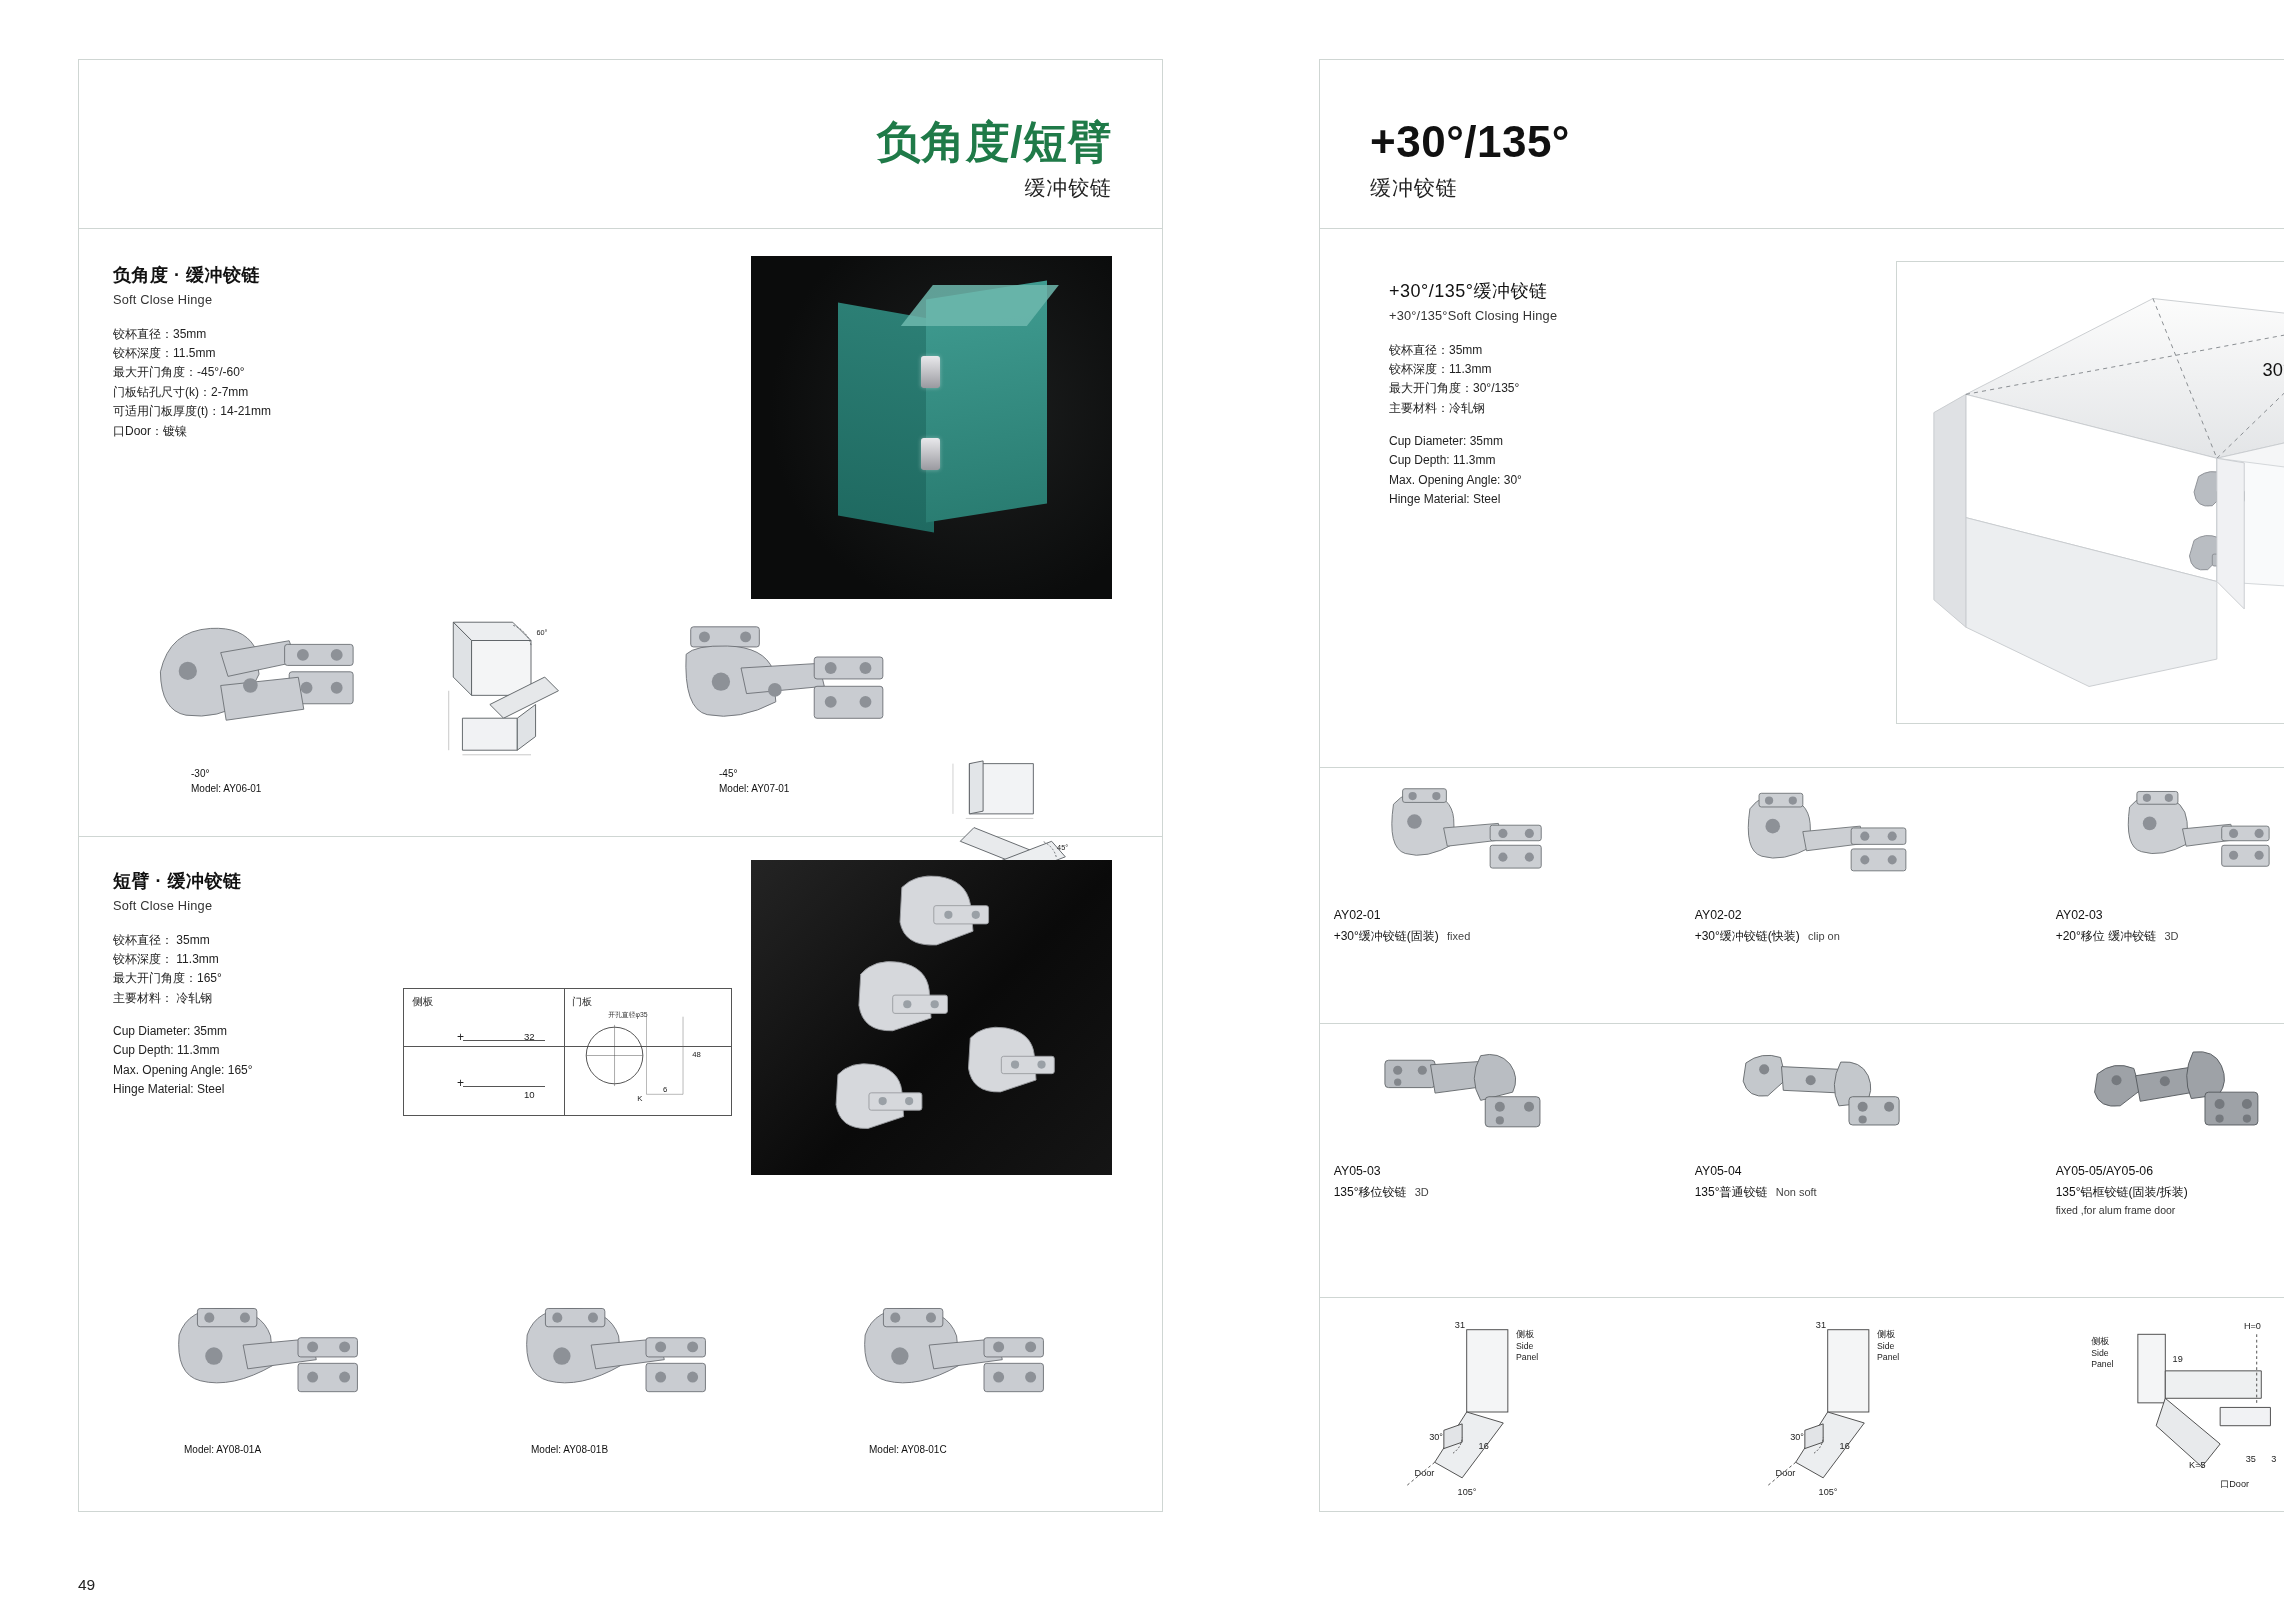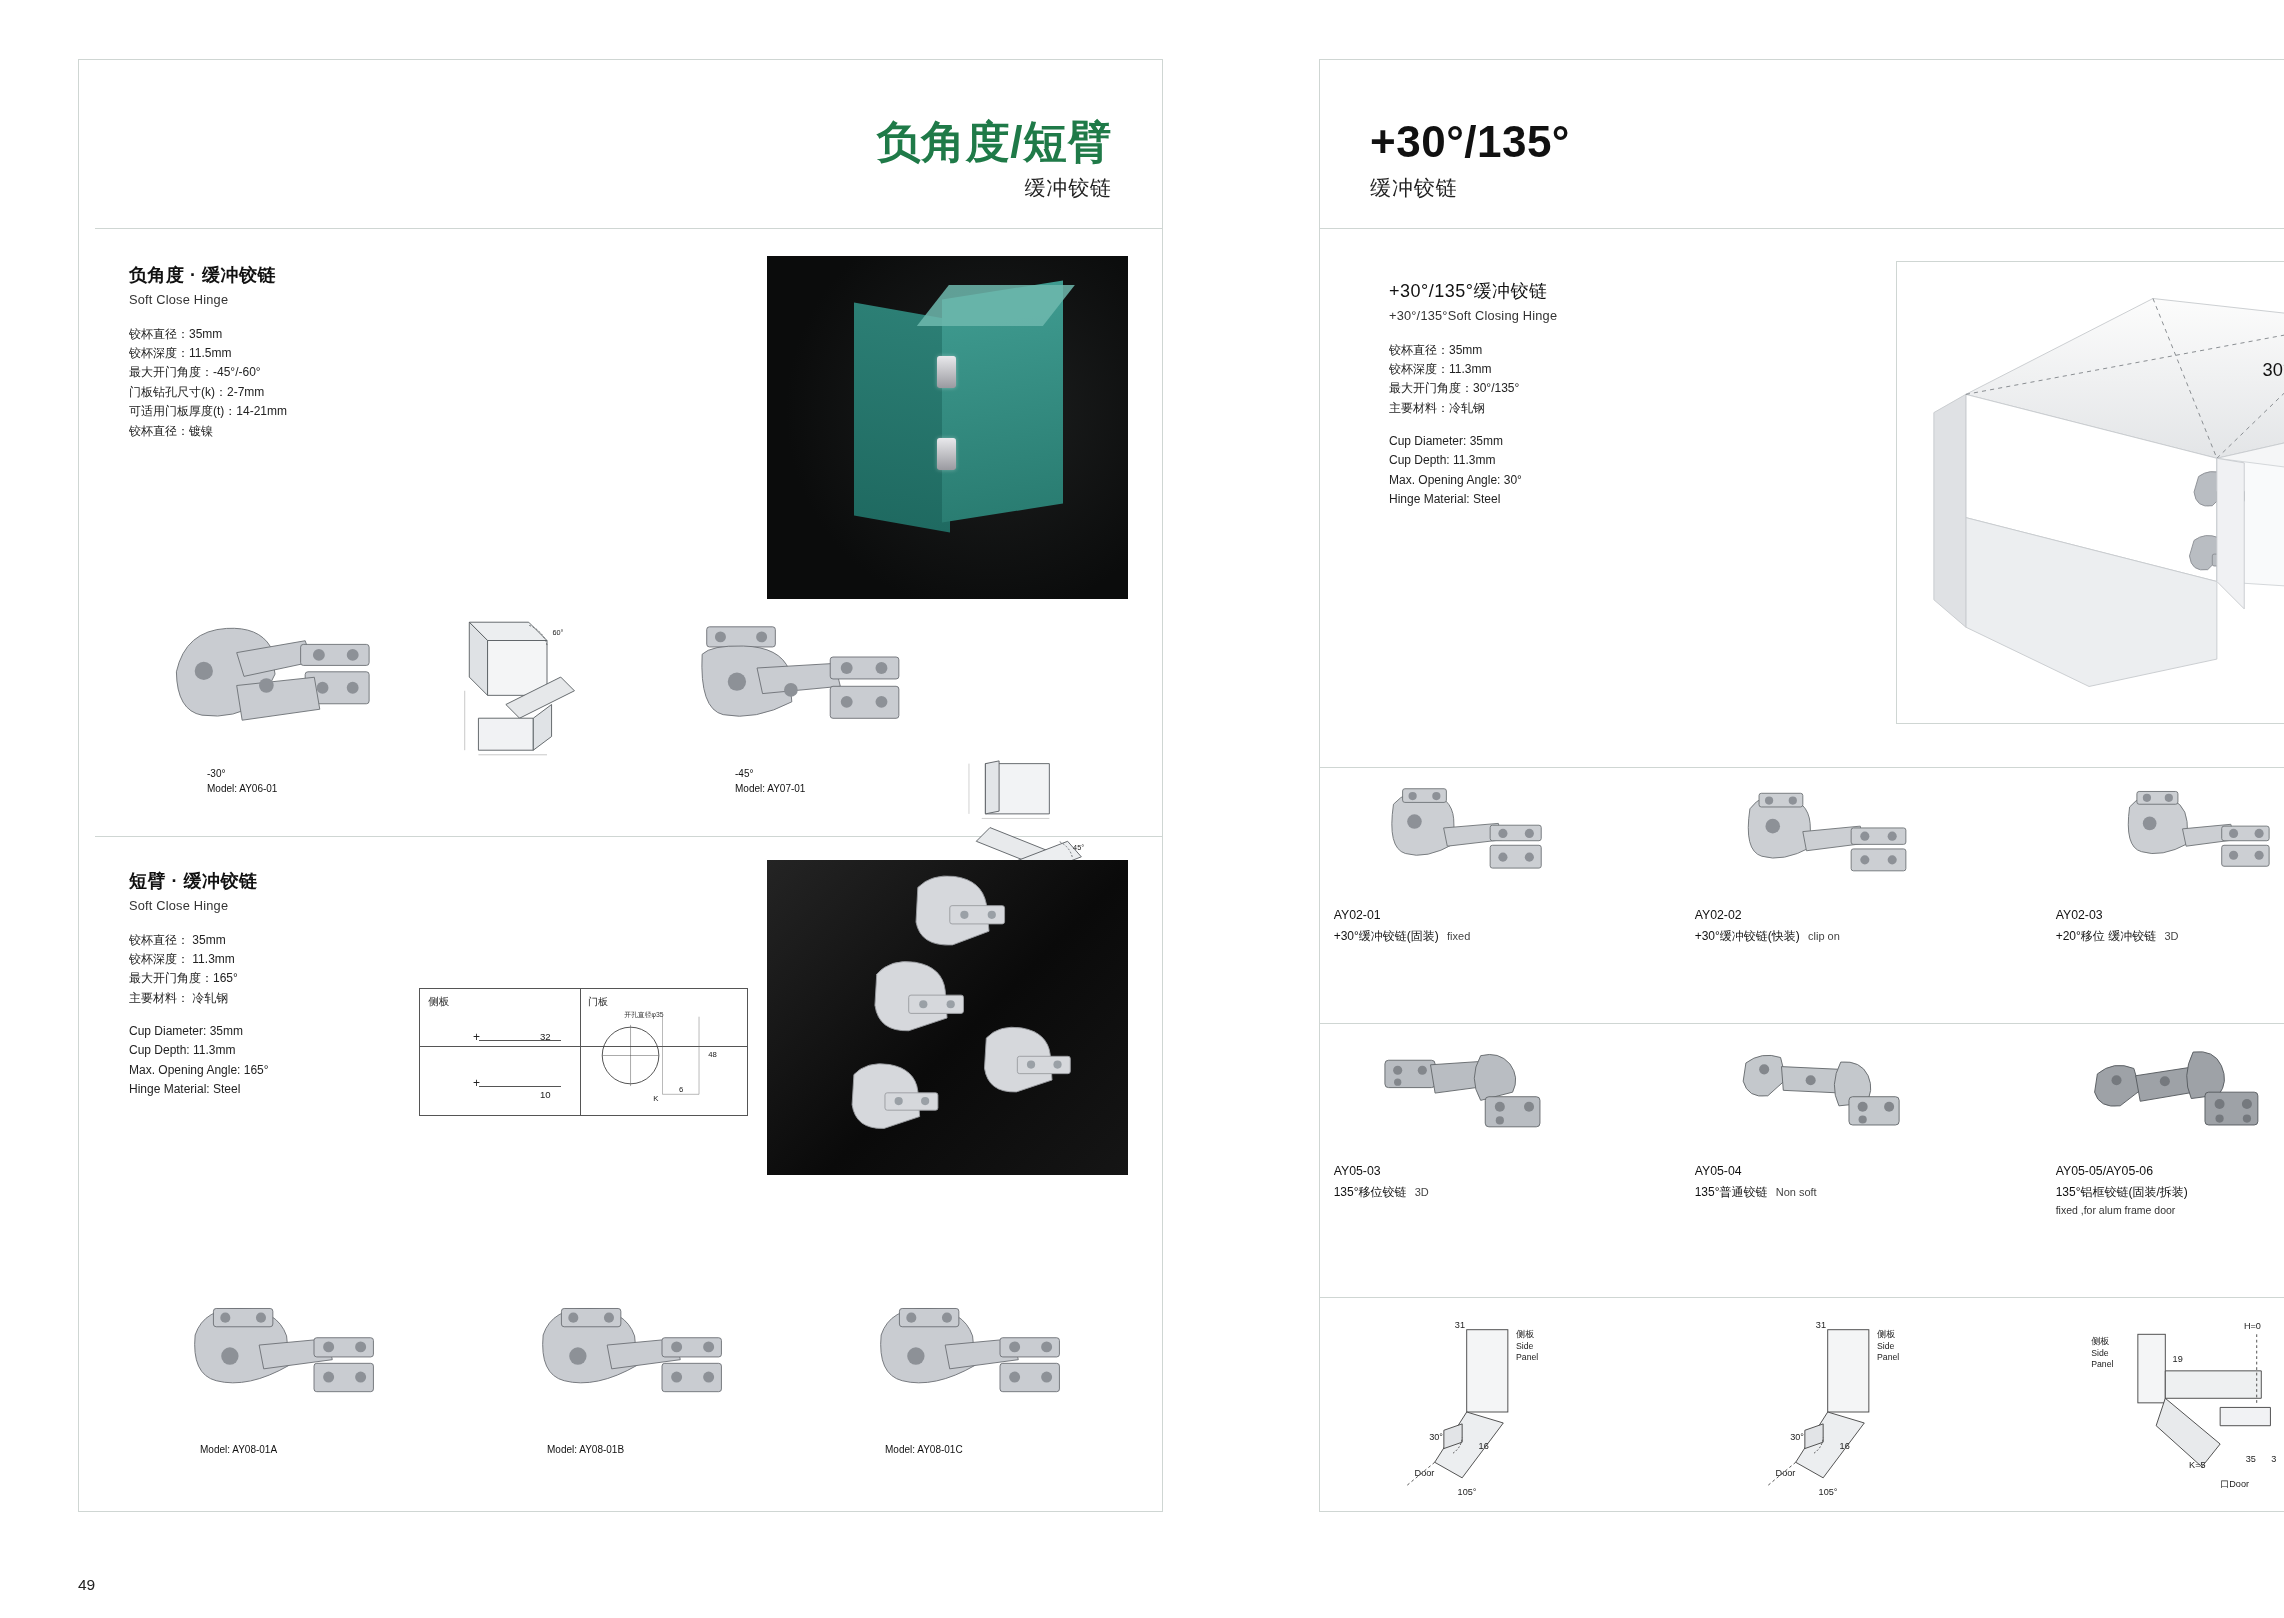--- a/index.html
+++ b/index.html
@@ -211,41 +211,41 @@
 
   svg { display: block; }
 </style>
 </head>
 <body>
 
 <div class="spread">
 
   <div class="page page-left">
 
-    <div class="frame" style="height:1453px; position:relative;padding-left:16px;">
+    <div class="frame" style="height:1453px; position:relative;">
 
       <div class="header">
         <div class="header-inner header-right-align">
           <div class="head-title green">负角度/短臂</div>
           <div class="head-sub">缓冲铰链</div>
         </div>
       </div>
 
       <div class="section" style="height:608px;">
 
         <div style="position:absolute; left:34px; top:34px;">
           <div class="sec-title-cn">负角度 · 缓冲铰链</div>
           <div class="sec-title-en">Soft Close Hinge</div>
           <div class="spec-list">
             <div>铰杯直径：35mm</div>
             <div>铰杯深度：11.5mm</div>
             <div>最大开门角度：-45°/-60°</div>
             <div>门板钻孔尺寸(k)：2-7mm</div>
             <div>可适用门板厚度(t)：14-21mm</div>
-            <div>铰杯直径：镀镍</div>
+            <div>口Door：镀镍</div>
           </div>
         </div>
 
         <div class="photo teal" style="left:672px; top:27px; width:361px; height:343px;">
           <div class="teal-box">
             <div class="teal-face-a"></div>
             <div class="teal-face-b"></div>
             <div class="teal-top"></div>
             <div class="hinge-sm" style="left:40%; top:26%;"></div>
             <div class="hinge-sm" style="left:40%; top:58%;"></div>

